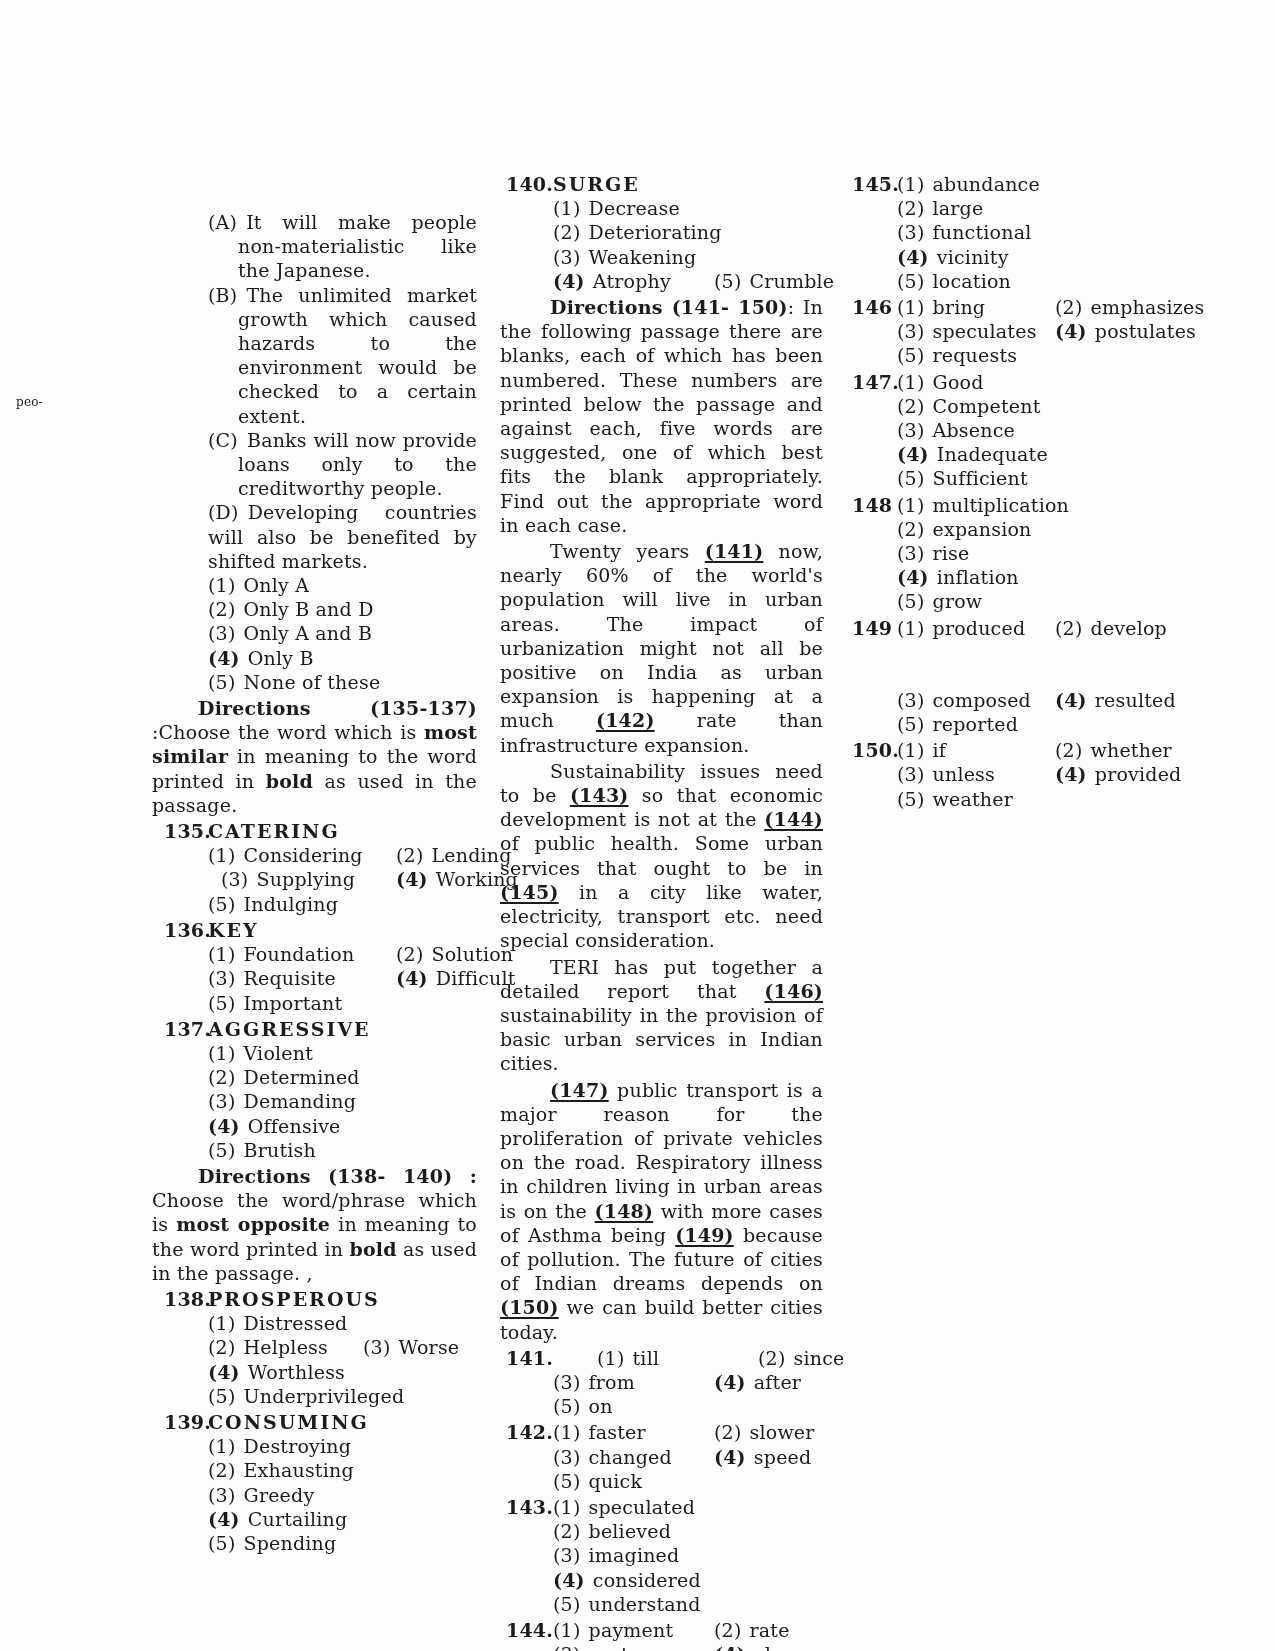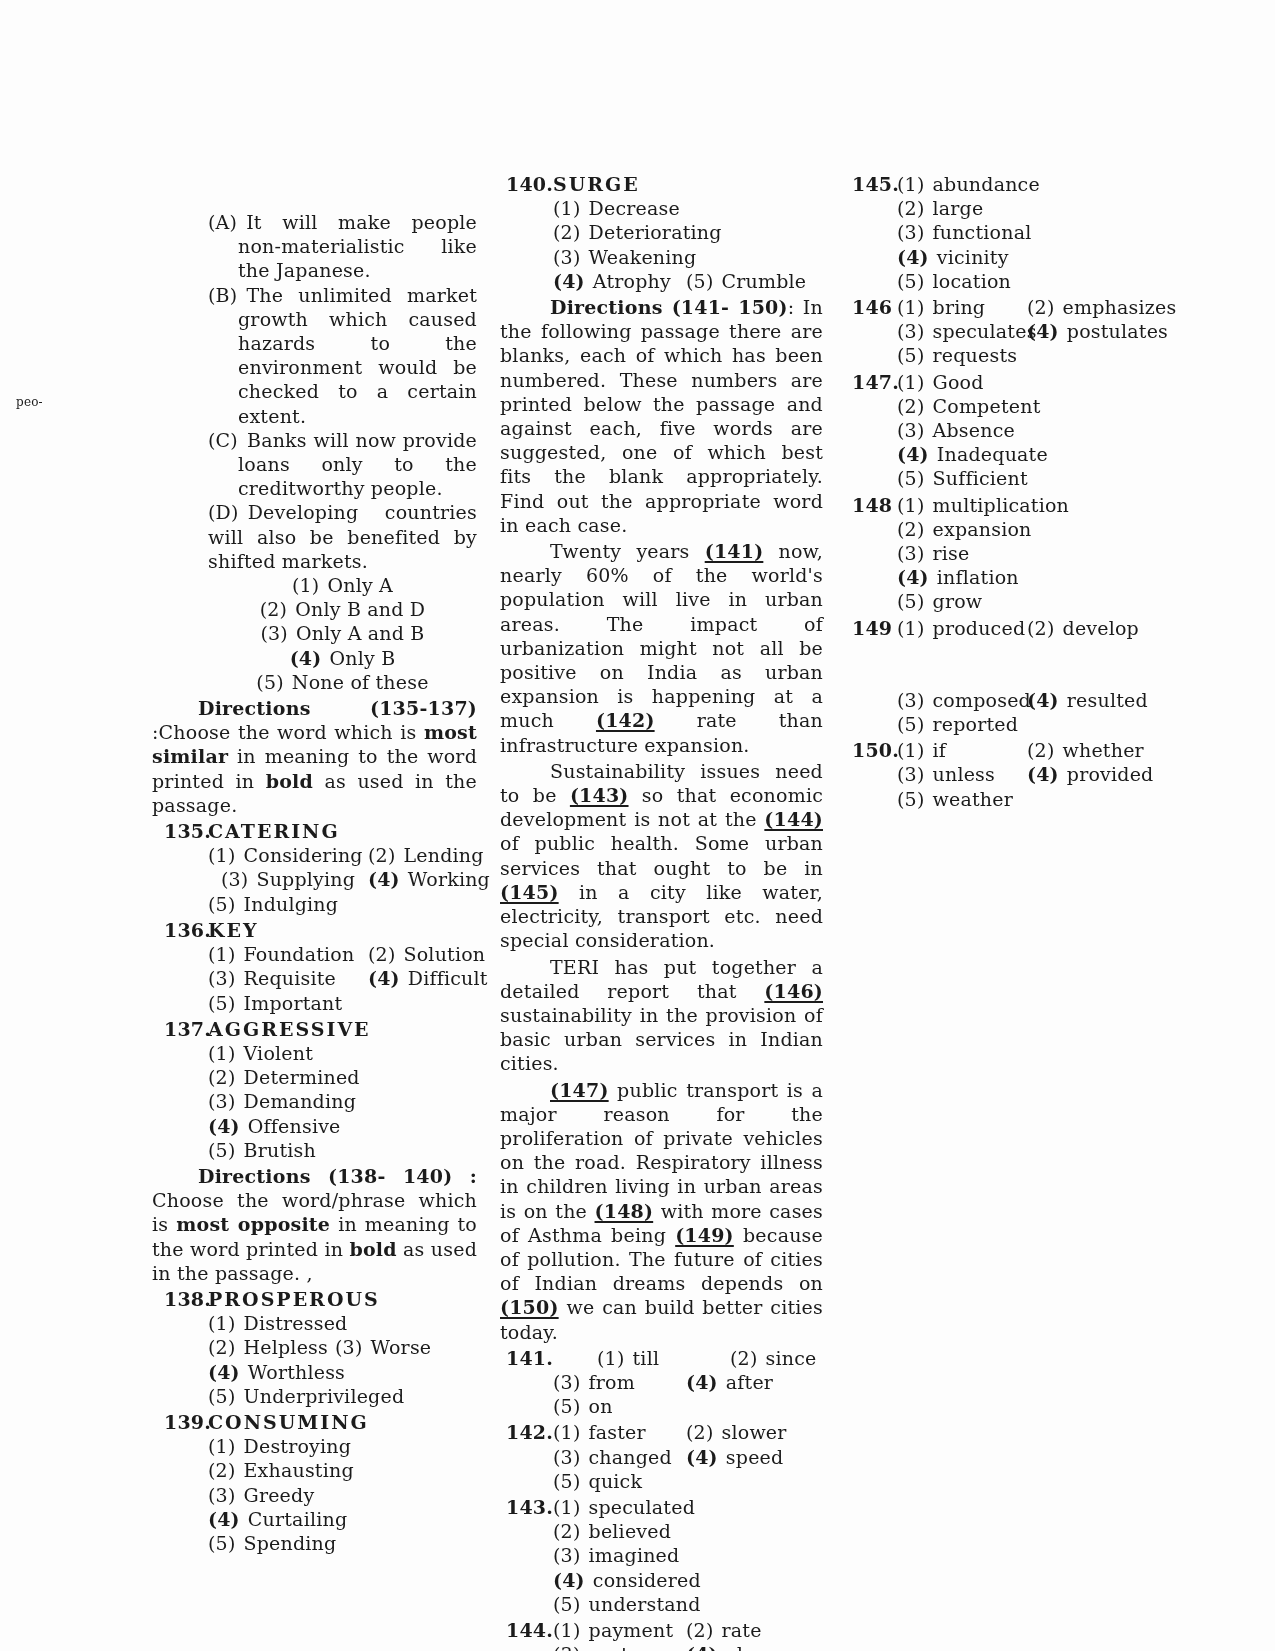--- a/index.html
+++ b/index.html
@@ -18,40 +18,40 @@
   .margin-note{position:absolute;left:16px;top:390px;font-size:12px;}
   .col{position:absolute;top:170px;}
   .col-left{left:152px;width:325px;margin-top:40px;}
   .col-middle{left:500px;width:323px;}
   .col-right{left:835px;width:318px;}
 
   .stmts{padding-left:56px;text-align:justify;}
   .stmt.hang{padding-left:30px;text-indent:-30px;}
   .slabel{margin-right:9px;}
 
-  .optlist{padding-left:56px;text-align:center;}
+  .optlist{padding-left:56px;}
 
   .para{margin:2px 0;text-align:justify;}
   .para.ind{text-indent:46px;}
   .col-middle .para.ind{text-indent:50px;}
 
   .b{font-weight:bold;}
   .blank{font-weight:bold;text-decoration:underline;text-decoration-thickness:2px;text-underline-offset:3px;}
 
   .q{position:relative;margin:2px 0;}
   .col-left  .q{padding-left:56px;}
   .col-left  .qnum{left:12px;}
   .col-middle .q{padding-left:53px;}
   .col-middle .qnum{left:6px;}
   .col-right .q{padding-left:62px;}
   .col-right .qnum{left:17px;}
   .qnum{position:absolute;top:0;font-weight:bold;}
   .qword{font-weight:bold;letter-spacing:2px;}
 
-  .qrow.pair{display:grid;}
+  .qrow.pair{display:grid;gap:28px;}
   .opt{white-space:nowrap;}
   .onum{margin-right:8px;}
   .onum.b{font-weight:bold;}
 </style>
 </head>
 <body>
 
 <div class="page">
   <div class="margin-note">peo-</div>
   <div class="col col-left">

